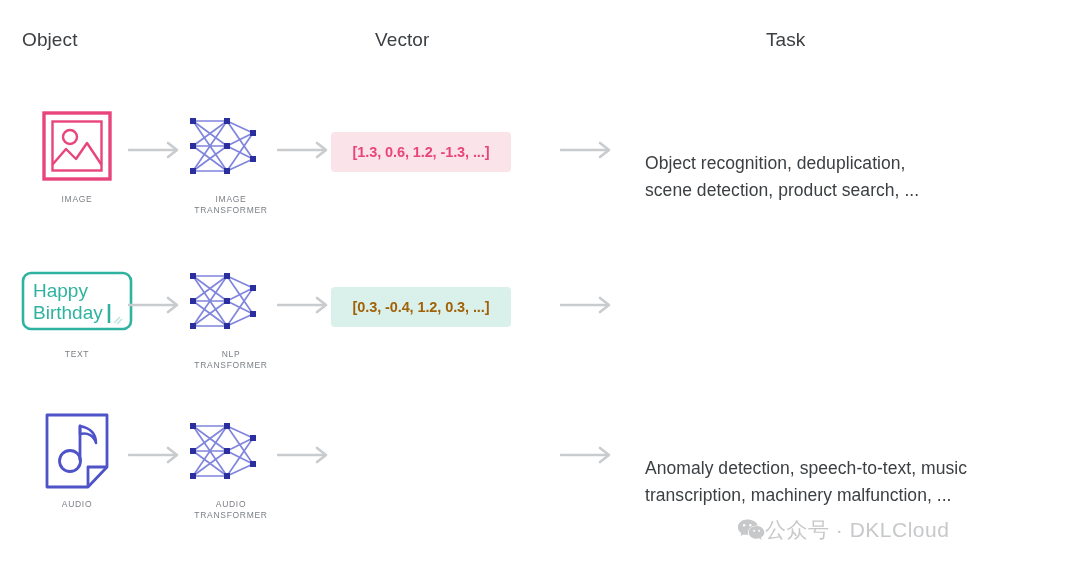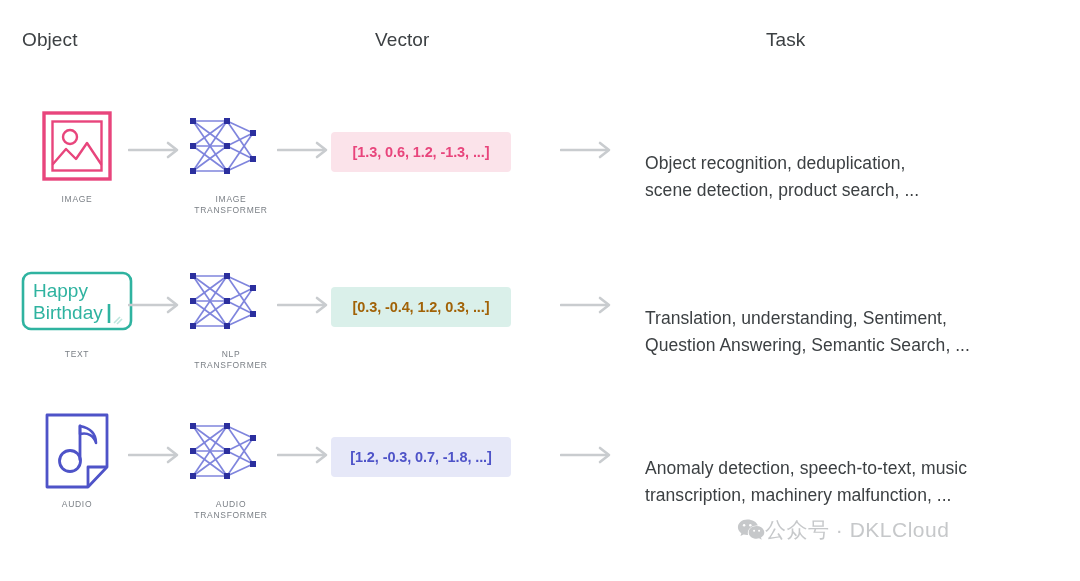--- a/index.html
+++ b/index.html
@@ -299,22 +299,20 @@
 
     <div class="vec-chip vec-text">[0.3, -0.4, 1.2, 0.3, ...]</div>
 
     <div class="arrow arrow-3">
       <svg width="56" height="20" viewBox="0 0 56 20">
         <line x1="1" y1="10" x2="48" y2="10" stroke="#c9cccf" stroke-width="2.6" stroke-linecap="round"></line>
         <polyline points="40,3 49,10 40,17" fill="none" stroke="#c9cccf" stroke-width="2.6" stroke-linecap="round" stroke-linejoin="round"></polyline>
       </svg>
     </div>
 
-    <div class="task-text">Translation, understanding, Sentiment,
-Question Answering, Semantic Search, ...</div>
   </div>
 
   <div class="row row-audio">
 
     <div class="obj-cell">
       <div class="obj-icon">
         <svg width="66" height="78" viewBox="0 0 66 78">
           <path d="M3 3 H63 V55 L44 75 H3 Z" fill="none" stroke="#4e53c8" stroke-width="2.8" stroke-linejoin="round"></path>
           <path d="M63 55 H44 V75" fill="none" stroke="#4e53c8" stroke-width="2.8" stroke-linejoin="round"></path>
           <line x1="36" y1="14" x2="36" y2="48" stroke="#4e53c8" stroke-width="2.8" stroke-linecap="round"></line>
@@ -368,21 +366,20 @@
 TRANSFORMER</div>
     </div>
 
     <div class="arrow arrow-2">
       <svg width="56" height="20" viewBox="0 0 56 20">
         <line x1="1" y1="10" x2="48" y2="10" stroke="#c9cccf" stroke-width="2.6" stroke-linecap="round"></line>
         <polyline points="40,3 49,10 40,17" fill="none" stroke="#c9cccf" stroke-width="2.6" stroke-linecap="round" stroke-linejoin="round"></polyline>
       </svg>
     </div>
 
-    <div class="vec-chip vec-audio">[1.2, -0.3, 0.7, -1.8, ...]</div>
 
     <div class="arrow arrow-3">
       <svg width="56" height="20" viewBox="0 0 56 20">
         <line x1="1" y1="10" x2="48" y2="10" stroke="#c9cccf" stroke-width="2.6" stroke-linecap="round"></line>
         <polyline points="40,3 49,10 40,17" fill="none" stroke="#c9cccf" stroke-width="2.6" stroke-linecap="round" stroke-linejoin="round"></polyline>
       </svg>
     </div>
 
     <div class="task-text">Anomaly detection, speech-to-text, music
 transcription, machinery malfunction, ...</div>

